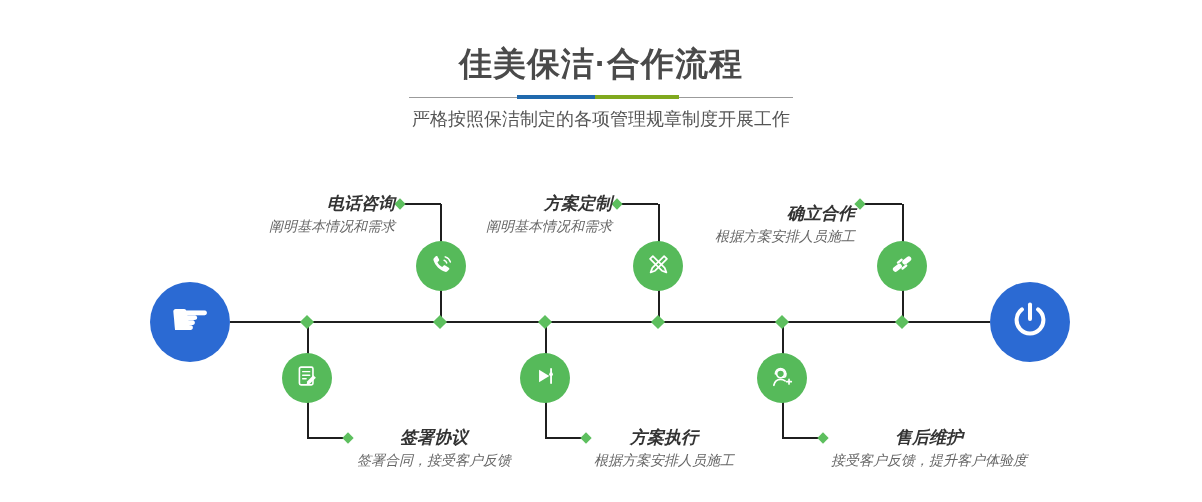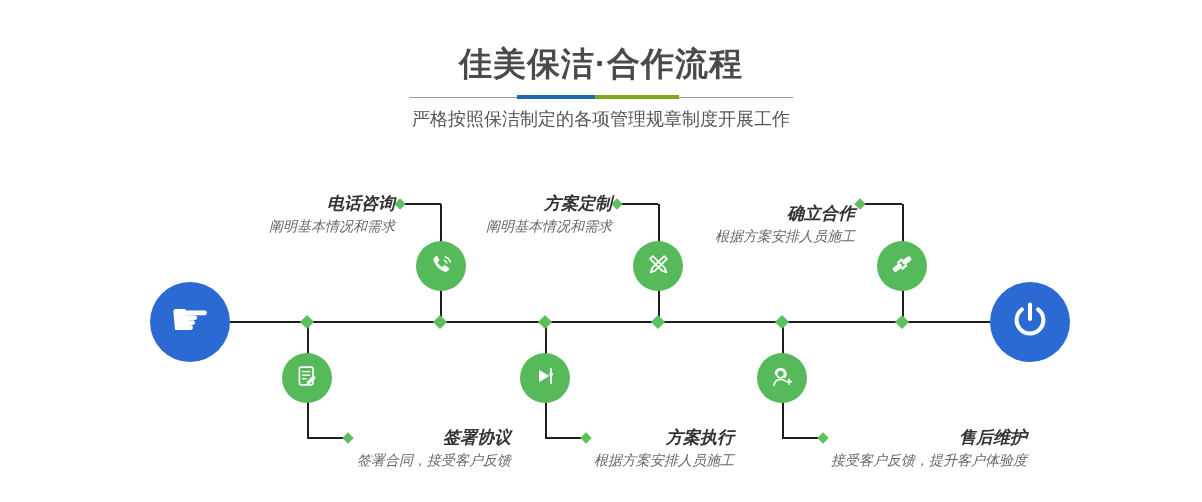--- a/index.html
+++ b/index.html
@@ -39,21 +39,21 @@
     background:#2b6ad3;display:flex;align-items:center;justify-content:center;z-index:4;
   }
   .hand-glyph{color:#fff;font-size:46px;line-height:1;font-family:"DejaVu Sans",sans-serif;transform:translateY(-3px);}
   .icon-circle{
     position:absolute;width:50px;height:50px;border-radius:50%;
     background:#56ba5a;display:flex;align-items:center;justify-content:center;z-index:4;
   }
   
   .step{position:absolute;z-index:5;white-space:nowrap;font-style:italic;}
   .step.top{text-align:right;}
-  .step.bottom{text-align:right;}
+  .step.bottom{text-align:center;}
   .step-title{font-size:17px;font-weight:bold;color:#333;line-height:18px;}
   .step-desc{font-size:14px;color:#666;line-height:14px;margin-top:6px;}
 </style>
 </head>
 <body>
 
 <div class="stage">
 
   <div class="page-title">佳美保洁·合作流程</div>
   <div class="divider">

